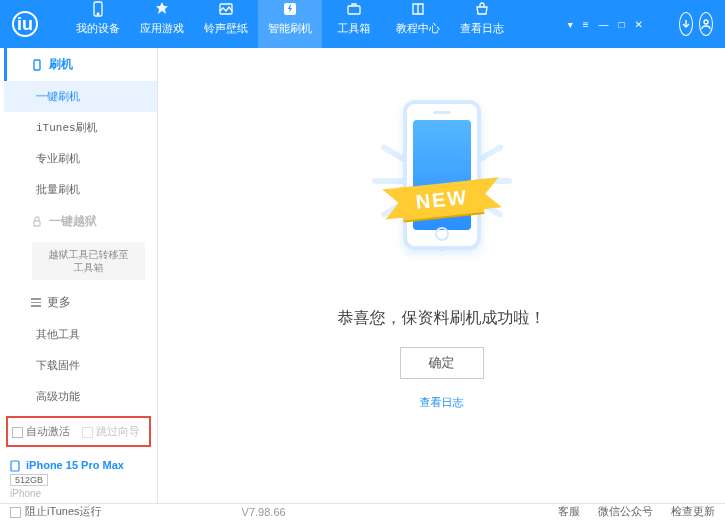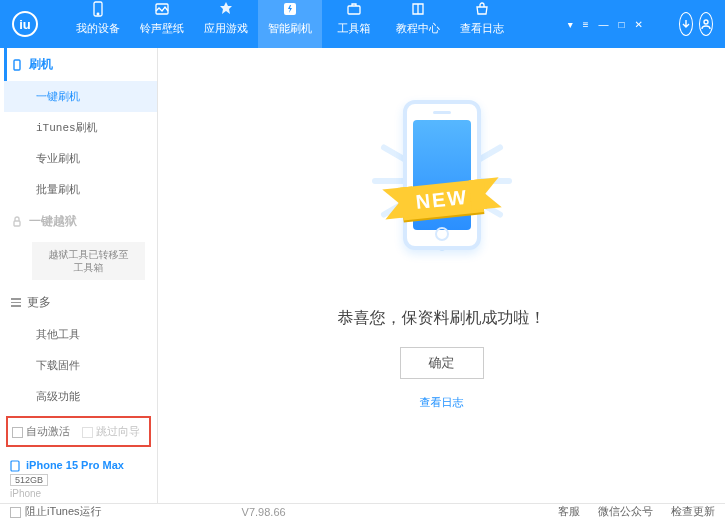--- a/index.html
+++ b/index.html
@@ -1,39 +1,39 @@
 <!DOCTYPE html>
 <html><head>
 <meta charset="utf-8">
 <style>
 * { margin: 0; padding: 0; box-sizing: border-box; font-family: "Microsoft YaHei", sans-serif; }
 body { width: 725px; height: 527px; background: #fff; font-size: 12px; color: #333; overflow: hidden; }
 
 .title-bar { height: 48px; background: #1e90ff; display: flex; align-items: center; padding: 0 12px; color: #fff; }
-.logo-circle { width: 26px; height: 26px; border: 2px solid #fff; border-radius: 50%; display: flex; align-items: center; justify-content: center; font-weight: bold; font-size: 13px; margin-right: 8px; flex-shrink: 0; }
+.logo-circle { width: 26px; height: 26px; border: 2px solid #fff; border-radius: 50%; display: flex; align-items: center; justify-content: center; font-weight: bold; font-size: 18px; margin-right: 8px; flex-shrink: 0; }
 .logo-block { display: flex; flex-direction: column; line-height: 1.1; }
 .logo-title { font-size: 15px; font-weight: bold; letter-spacing: 1px; }
 .logo-sub { font-size: 9px; opacity: .9; }
 
 .nav { display: flex; margin-left: 20px; height: 100%; }
 .nav-item { width: 64px; display: flex; flex-direction: column; align-items: center; gap: 3px; cursor: pointer; font-size: 11px; }
 .nav-item.active { background: rgba(255,255,255,.2); }
 .nav-ico { width: 18px; height: 18px; display:flex; align-items:center; justify-content:center; }
 
 .title-right { margin-left: auto; display: flex; align-items: center; gap: 6px; }
 .win-btns { display: flex; gap: 10px; font-size: 10px; margin-right: 4px; }
 .circle-btn { width: 24px; height: 24px; border: 1.5px solid #fff; border-radius: 50%; display:flex; align-items:center; justify-content:center; cursor:pointer; }
 
 .body { display: flex; height: 455px; }
 .sidebar { width: 158px; border-right: 1px solid #e5e5e5; display: flex; flex-direction: column; }
 .status-row { padding: 8px 10px; border-bottom: 1px solid #eee; font-size: 11px; color: #666; }
 .status-row b { color: #333; font-weight: 600; }
 
 .side-section { padding-left: 4px; }
-.side-header { display:flex; align-items:center; gap:6px; padding: 8px 4px; color:#1e90ff; font-size:12px; font-weight:600; border-left:3px solid #1e90ff; background:#fff; }
+.side-header { display:flex; align-items:center; gap:6px; padding: 8px 24px; color:#1e90ff; font-size:12px; font-weight:600; border-left:3px solid #1e90ff; background:#fff; }
 .side-header.gray { color:#bbb; border-left-color:transparent; }
 .side-header.plain { color:#666; border-left-color:transparent; font-weight:normal; }
 .side-item { padding: 8px 12px 8px 32px; color:#666; cursor:pointer; font-size:11px;font-family:Liberation Mono, monospace; }
 .side-item.active { background:#e9f3ff; color:#1e90ff; }
 .side-note { margin: 4px 12px 6px 28px; background:#f5f5f5; color:#888; font-size:10px; padding:6px 6px; text-align:center; line-height:1.3; }
 
 .sidebox-bottom { margin-top: auto; }
 .checkbox-highlight { margin: 4px 6px 8px 6px; border:2px solid #e74c3c; padding:6px 4px; display:flex; gap:12px; align-items:center; font-size:11px; color:#777; }
 .cb { width:11px; height:11px; border:1px solid #bbb; display:inline-block; vertical-align:middle; margin-right:3px; background:#fff; }
 .device-block { padding:4px 10px 6px; font-size:11px; }
@@ -77,34 +77,34 @@
       <span class="nav-ico">
           <svg width="16" height="16" viewBox="0 0 16 16" fill="none" stroke="#fff" stroke-width="1.3">
             <rect x="4" y="1" width="8" height="14" rx="1.5"></rect>
             <circle cx="8" cy="13" r=".8" fill="#fff"></circle>
           </svg>
         </span>
       <span>我的设备</span>
     </div>
     <div class="nav-item">
       <span class="nav-ico">
+          <svg width="16" height="16" viewBox="0 0 16 16" fill="#fff">
+            <path d="M8 1l2 4h4l-3 3 1 5-4-3-4 3 1-5-3-3h4z" opacity=".9"></path>
+          </svg>
+        </span>
+      <span>应用游戏</span>
+    </div>
+    <div class="nav-item">
+      <span class="nav-ico">
           <svg width="16" height="16" viewBox="0 0 16 16" fill="none" stroke="#fff" stroke-width="1.3">
             <rect x="2" y="3" width="12" height="10" rx="1"></rect>
             <path d="M2 10l3-3 3 3 3-4 3 4"></path>
           </svg>
         </span>
       <span>铃声壁纸</span>
-    </div>
-    <div class="nav-item">
-      <span class="nav-ico">
-          <svg width="16" height="16" viewBox="0 0 16 16" fill="#fff">
-            <path d="M8 1l2 4h4l-3 3 1 5-4-3-4 3 1-5-3-3h4z" opacity=".9"></path>
-          </svg>
-        </span>
-      <span>应用游戏</span>
     </div>
     <div class="nav-item active">
       <span class="nav-ico">
           <svg width="16" height="16" viewBox="0 0 16 16" fill="#fff">
             <rect x="2" y="2" width="12" height="12" rx="2" fill="#fff"></rect>
             <path d="M8 4l-2 4h2l-1 4 3-5H8l1-3z" fill="#1e90ff"></path>
           </svg>
         </span>
       <span>智能刷机</span>
     </div>

